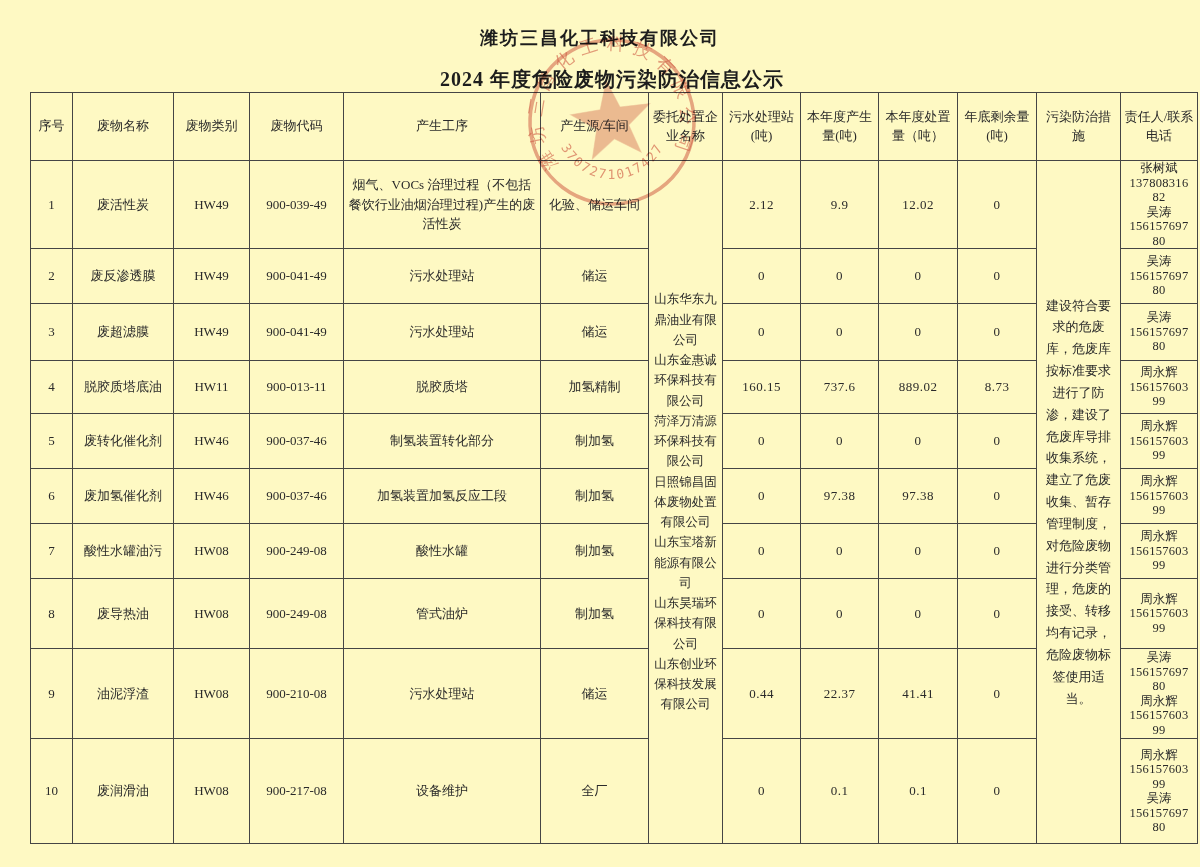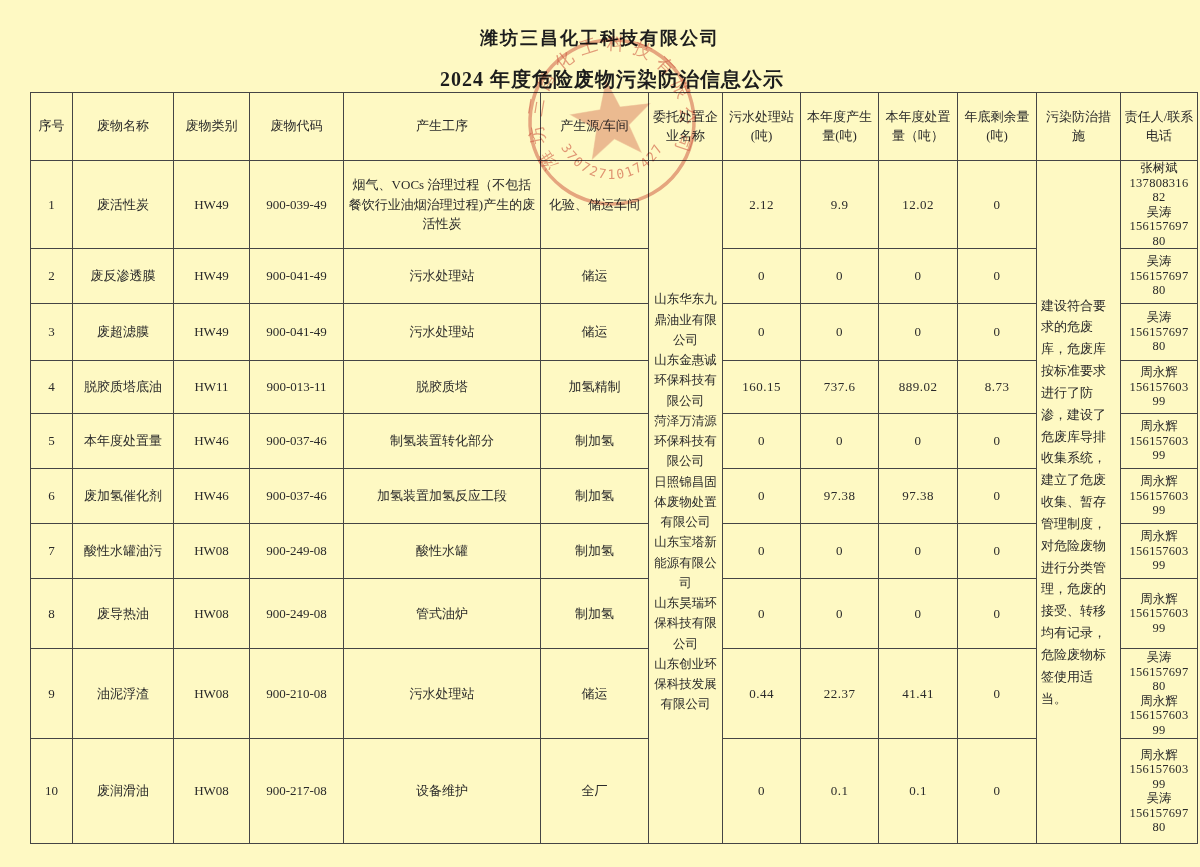--- a/index.html
+++ b/index.html
@@ -26,21 +26,21 @@
     padding:1px 3px;
     font-size:13px;font-weight:normal;line-height:1.5;
     word-break:break-word;overflow:hidden;color:#2a2a2a;
   }
   .waste-table thead tr{height:68px;}
   .waste-table th{line-height:1.45;}
   td.num{font-size:13px;letter-spacing:0.5px;}
   td.companies-cell{padding:2px 2px;}
   td.companies-cell div{font-size:12.5px;line-height:1.62;text-align:center;}
   td.measures-cell{
-    text-align:left;padding:2px 4px;font-size:13px;line-height:1.68;
+    text-align:center;padding:2px 4px;font-size:13px;line-height:1.68;
   }
   td.contact-cell{padding:0 8px;}
   td.contact-cell div{font-size:12.5px;line-height:14.5px;}
   td.contact-cell .phone{word-break:break-all;letter-spacing:0.3px;}
   .stamp{
     position:absolute;left:500px;top:10px;width:224px;height:224px;
     pointer-events:none;mix-blend-mode:multiply;opacity:0.85;
   }
 </style>
 </head>
@@ -156,21 +156,21 @@
           <td class="num">737.6</td>
           <td class="num">889.02</td>
           <td class="num">8.73</td>
           <td class="contact-cell">
             <div class="person">周永辉</div>
             <div class="phone">15615760399</div>
           </td>
         </tr>
         <tr style="height: 55px;">
           <td>5</td>
-          <td>本年度处置量</td>
+          <td>废转化催化剂</td>
           <td>HW46</td>
           <td>900-037-46</td>
           <td>制氢装置转化部分</td>
           <td>制加氢</td>
           <td class="num">0</td>
           <td class="num">0</td>
           <td class="num">0</td>
           <td class="num">0</td>
           <td class="contact-cell">
             <div class="person">周永辉</div>

